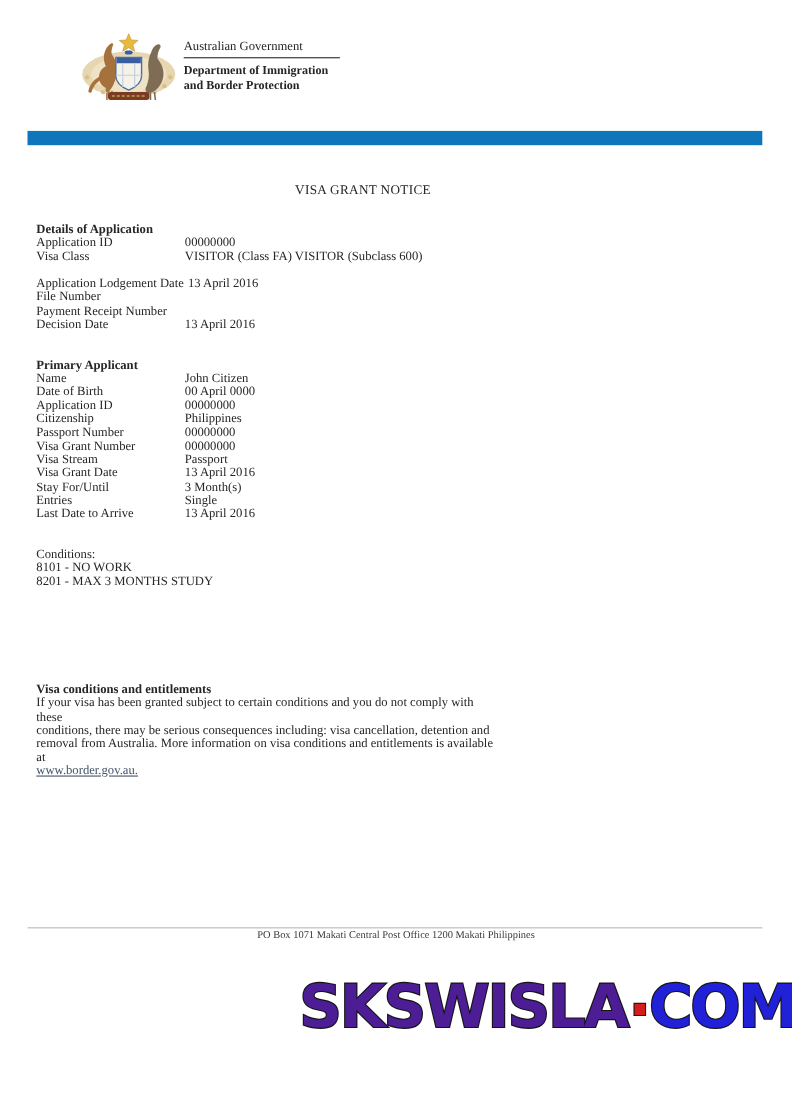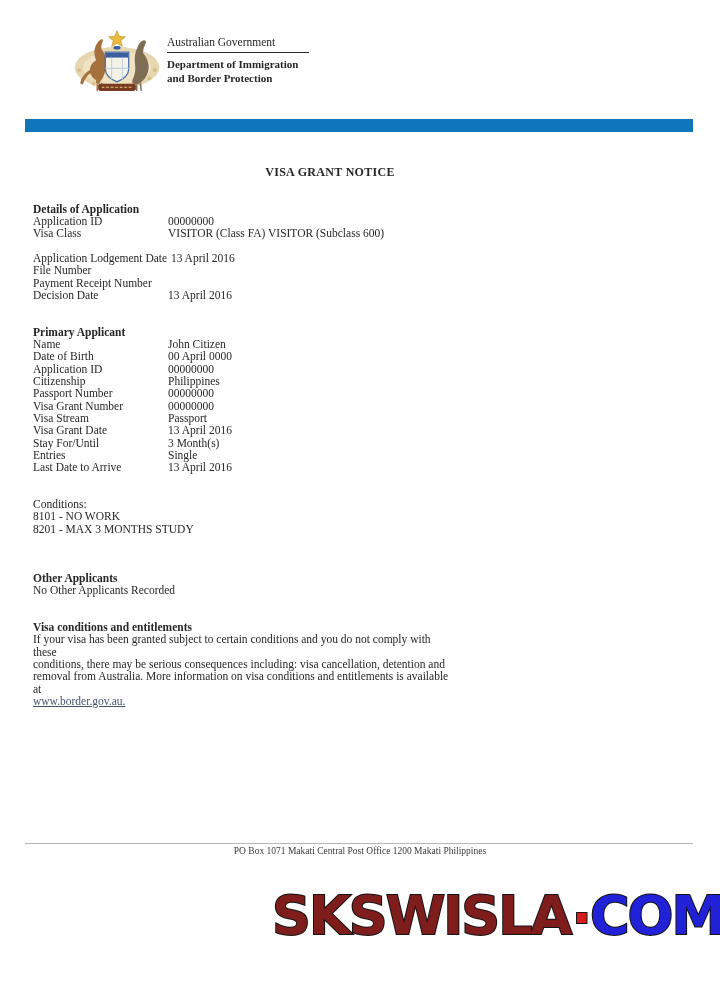--- a/index.html
+++ b/index.html
@@ -14,40 +14,40 @@
   
   .logo{position:absolute;left:72px;top:26px;width:90px;height:74px;}
   .agency{position:absolute;left:167px;top:36px;}
   .agency .gov{font-weight:normal;font-size:11.5px;line-height:13px;}
   .agency .rule{width:142px;border-top:1.2px solid #2a2a2a;margin:3px 0 4px 0;}
   .agency .dept{font-weight:bold;font-size:11px;line-height:14px;}
   
   .accent-bar{position:absolute;left:25px;top:119px;width:668px;height:13px;background:#0f76bc;}
   
   .doc-title{position:absolute;left:0;top:165px;width:660px;text-align:center;
-             font-weight:bold;font-size:12px;letter-spacing:0.3px;}
+             font-weight:normal;font-size:12px;letter-spacing:0.3px;}
   
   .block{position:absolute;left:33px;font-size:11.5px;line-height:12.35px;}
   .heading{font-weight:bold;font-size:11.5px;line-height:12.35px;}
   .row{white-space:nowrap;}
   .lbl{display:inline-block;min-width:135px;}
   .para{width:418px;line-height:12.3px;}
   .link{color:#44546a;text-decoration:underline;cursor:pointer;}
   
   .footer-rule{position:absolute;left:25px;top:843px;width:668px;border-top:1px solid #b8b8b8;}
   .footer-text{position:absolute;left:0;top:845px;width:720px;text-align:center;
                font-size:9.5px;color:#3a3a3a;line-height:12px;}
   
   .watermark{
     position:absolute;left:272px;top:884px;
     font-family:"DejaVu Sans",sans-serif;font-weight:bold;
     font-size:54px;letter-spacing:-2px;white-space:nowrap;line-height:64px;
     -webkit-text-stroke:2px #141414;paint-order:stroke fill;
   }
-  .wm-red{color:#7f1d1d;}
+  .wm-red{color:#4c1d95;}
   .wm-dot{color:#d61c1c;position:relative;top:-11px;}
   .wm-blue{color:#2121d8;}
 </style>
 </head>
 <body>
 
 <div class="page">
 
   <svg class="logo" viewBox="0 0 100 80" aria-hidden="true">
     <ellipse cx="50" cy="45" rx="47" ry="23" fill="#e7d7b0"></ellipse>
@@ -114,24 +114,20 @@
     <div class="row"><span class="lbl">Entries</span><span class="val">Single</span></div>
     <div class="row"><span class="lbl">Last Date to Arrive</span><span class="val">13 April 2016</span></div>
   </div>
 
   <div class="block" style="top:498px;">
     <div class="row">Conditions:</div>
     <div class="row">8101 - NO WORK</div>
     <div class="row">8201 - MAX 3 MONTHS STUDY</div>
   </div>
 
-  <div class="block" style="top:572px;">
-    <div class="row heading">Other Applicants</div>
-    <div class="row">No Other Applicants Recorded</div>
-  </div>
 
   <div class="block" style="top:621px;">
     <div class="row heading">Visa conditions and entitlements</div>
     <div class="para">
       <div>If your visa has been granted subject to certain conditions and you do not comply with these</div>
       <div>conditions, there may be serious consequences including: visa cancellation, detention and</div>
       <div>removal from Australia. More information on visa conditions and entitlements is available at</div>
       <div><a class="link">www.border.gov.au.</a></div>
     </div>
   </div>

